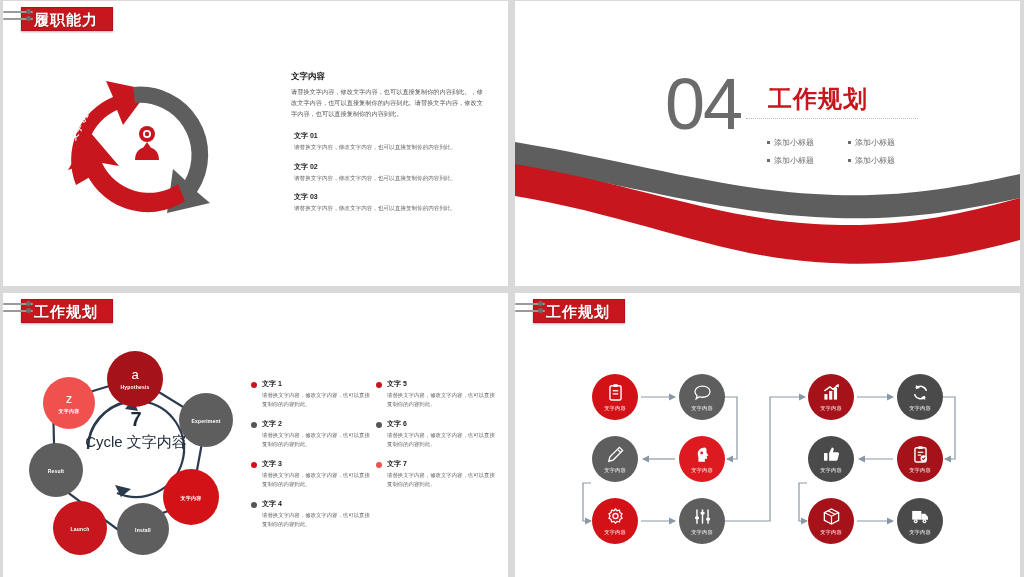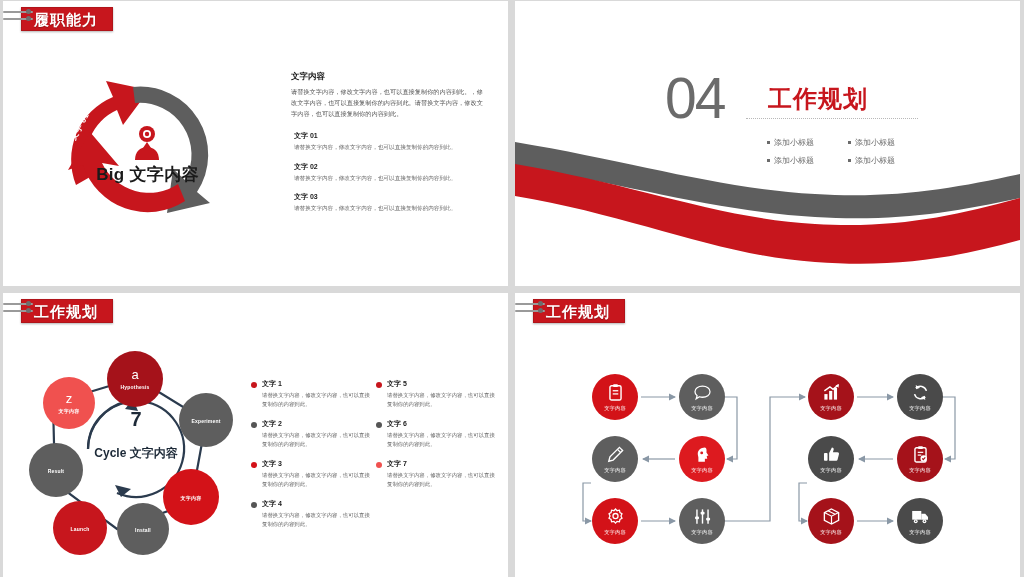--- a/index.html
+++ b/index.html
@@ -72,21 +72,21 @@
   .s1-head{font-size:8.5px;font-weight:bold;color:#1a1a1a;margin-bottom:4px;}
   .s1-para{font-size:6.2px;color:#555;line-height:1.75;}
   .s1-sub{position:absolute;left:291px;top:130px;width:190px;}
   .s1-sub .it{margin-bottom:9px;}
   .s1-sub .it .t{font-size:7px;font-weight:bold;color:#1a1a1a;margin-bottom:2px;}
   .s1-sub .it .d{font-size:5.6px;color:#666;line-height:1.7;}
 
   
   .s2-num{
     position:absolute;left:150px;top:72px;
-    font-size:57px;line-height:.88;color:#6b6b6b;font-weight:400;
+    font-size:72px;line-height:.88;color:#6b6b6b;font-weight:400;
     font-family:"Liberation Sans","DejaVu Sans",sans-serif;
     letter-spacing:-2px;
   }
   .s2-title{
     position:absolute;left:253px;top:82px;
     font-size:24px;font-weight:bold;color:#c7161d;letter-spacing:1px;
   }
   .s2-rule{
     position:absolute;left:231px;top:117px;width:172px;height:0;
     border-top:1px dotted #b8b8b8;
@@ -106,21 +106,21 @@
   .node{
     position:absolute;border-radius:50%;display:flex;flex-direction:column;
     align-items:center;justify-content:center;color:#fff;text-align:center;
   }
   .node .big{font-size:13px;font-weight:400;line-height:1.05;}
   .node .sm{font-size:5px;font-weight:bold;letter-spacing:.2px;margin-top:2px;}
   .s3-center{
     position:absolute;left:56px;top:68px;width:118px;text-align:center;
   }
   .s3-center .n{font-size:20px;font-weight:bold;color:#1d2a38;line-height:1;}
-  .s3-center .c{font-size:12px;font-weight:bold;color:#1d2a38;margin-top:16px;}
+  .s3-center .c{font-size:15px;font-weight:normal;color:#1d2a38;margin-top:4px;}
 
   .s3-legend{
     position:absolute;left:248px;top:378px;width:250px;
   }
   .legend-cols{display:grid;grid-template-columns:120px 120px;column-gap:5px;}
   .lg{display:flex;gap:5px;margin-bottom:9px;}
   .lg .dot{width:6px;height:6px;border-radius:50%;margin-top:3px;flex:0 0 auto;}
   .lg .t{font-size:7px;font-weight:bold;color:#1a1a1a;}
   .lg .d{font-size:5.4px;color:#666;line-height:1.75;margin-top:2px;}
 
@@ -163,21 +163,20 @@
           <circle cx="16" cy="9" r="8" fill="#c7161d"></circle>
           <circle cx="16" cy="9" r="4" fill="#ffffff"></circle>
           <circle cx="16" cy="9" r="2.2" fill="#c7161d"></circle>
           <path d="M16 17 l-4 6 l4 2 l4 -2 Z" fill="#c7161d"></path>
           <path d="M4 35 c0 -8 5 -13 12 -13 c7 0 12 5 12 13 Z" fill="#c7161d"></path>
         </g>
       </svg>
       <div class="arc-label lab01">文字 01</div>
       <div class="arc-label lab02">文字 02</div>
       <div class="arc-label lab03">文字 03</div>
-      <div class="s1-center-txt">Big 文字内容</div>
     </div>
 
     <div class="s1-text">
       <div class="s1-head">文字内容</div>
       <div class="s1-para">请替换文字内容，修改文字内容，也可以直接复制你的内容到此。，修改文字内容，也可以直接复制你的内容到此。请替换文字内容，修改文字内容，也可以直接复制你的内容到此。</div>
     </div>
 
     <div class="s1-sub">
       <div class="it">
         <div class="t">文字 01</div>

